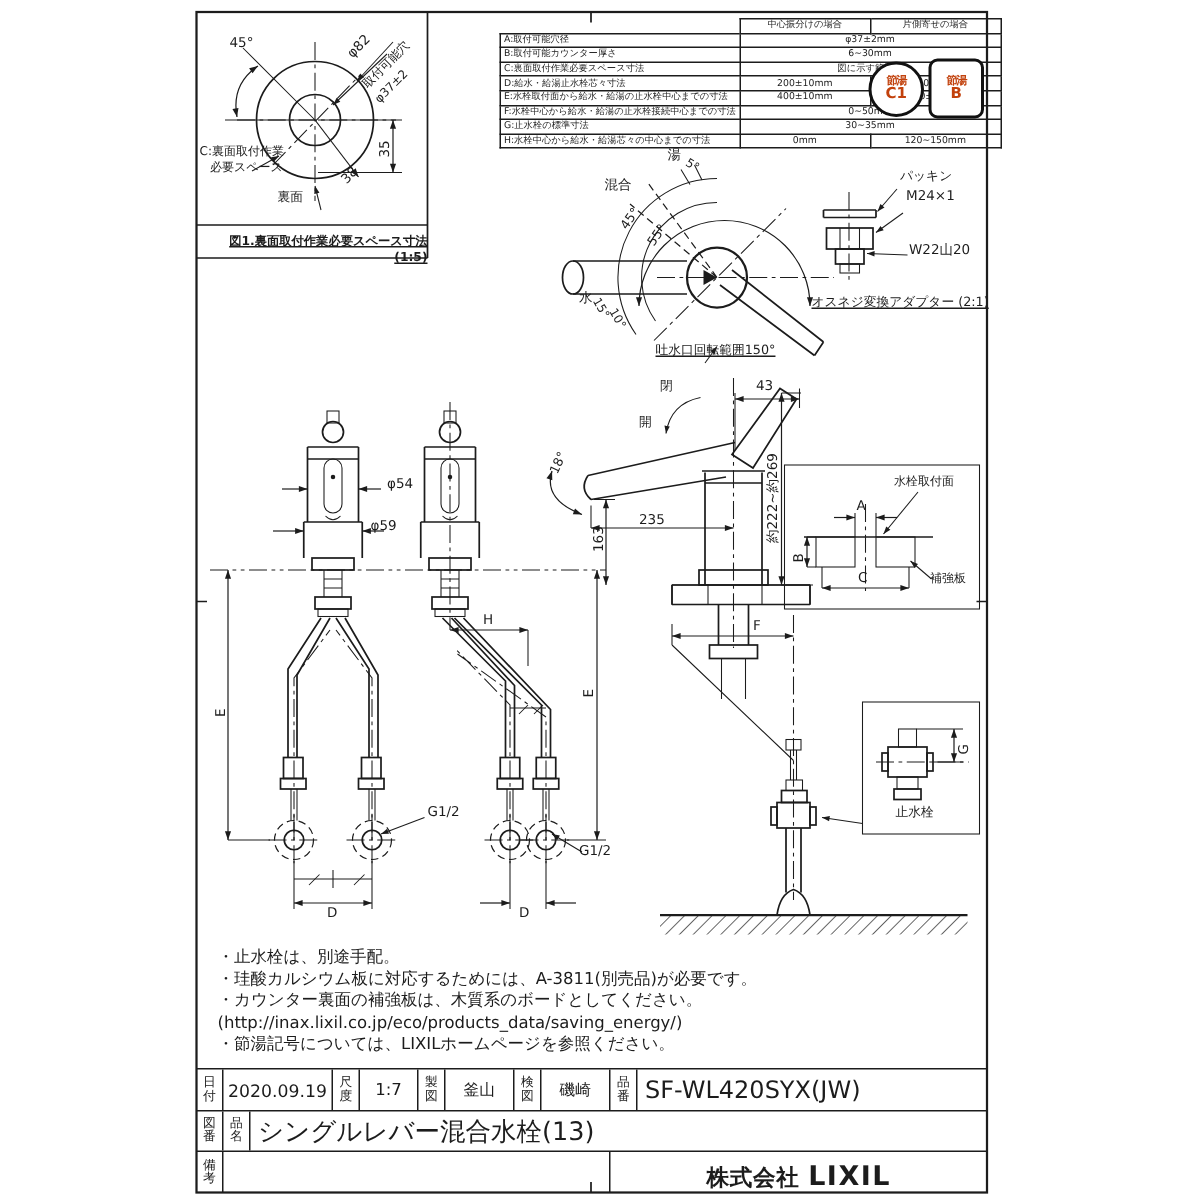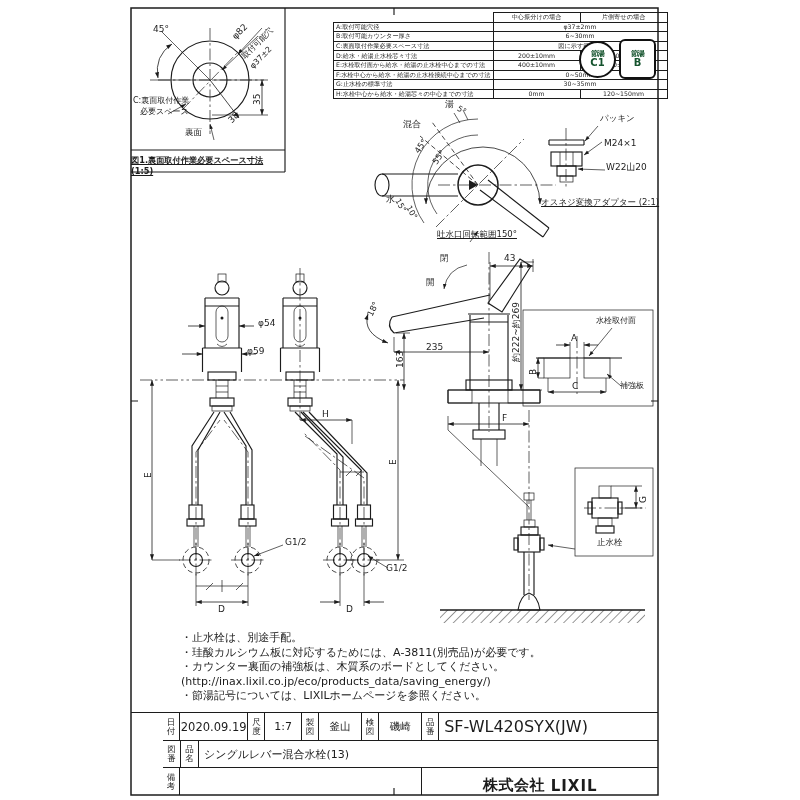--- a/index.html
+++ b/index.html
@@ -4,47 +4,47 @@
 <style>
   html,body{margin:0;padding:0;background:#fff;width:800px;height:800px;overflow:hidden;
     font-family:"DejaVu Sans","Liberation Sans",sans-serif;color:#1c1c1c;}
   #sheet{position:relative;width:800px;height:800px;background:#fff;}
   svg{position:absolute;left:0;top:0;}
   .lb{position:absolute;color:#1c1c1c;font-size:9px;line-height:1.15;white-space:nowrap;transform-origin:0 0;}
   .fs8{font-size:8px}.fs85{font-size:8.5px}
   .r-45{transform:rotate(-45deg)}.r-90{transform:rotate(-90deg)}.r-55{transform:rotate(-55deg)}
   .r-65{transform:rotate(-65deg)}.r30{transform:rotate(30deg)}.r60{transform:rotate(60deg)}
   .ul{text-decoration:underline;}
-  .caption{position:absolute;text-align:left;font-size:8.2px;font-weight:bold;text-decoration:underline;}
+  .caption{position:absolute;text-align:right;font-size:8.2px;font-weight:bold;text-decoration:underline;}
   
   #spec{position:absolute;left:333px;top:12px;border-collapse:collapse;table-layout:fixed;}
   #spec td{border:1px solid #1c1c1c;font-size:6.2px;line-height:1;height:8.6px;padding:0 2px;
     white-space:nowrap;overflow:hidden;}
   #spec td.val{text-align:center;}
   #spec td.nob{border:none;}
   
   .badge{position:absolute;display:flex;flex-direction:column;align-items:center;justify-content:center;
-    color:#14532d;font-weight:bold;background:#fff;}
+    color:#c2410c;font-weight:bold;background:#fff;}
   #badge-c1{left:579px;top:41px;width:33px;height:33px;border:2.5px solid #111;border-radius:50%;}
   #badge-b{left:619px;top:39px;width:33px;height:36px;border:2.5px solid #111;border-radius:6px;}
   .badge .t{font-size:7.5px;line-height:1.1;letter-spacing:-1px;}
   .badge .b{font-size:10px;line-height:1.05;}
   
   #notes{position:absolute;left:145px;top:631px;}
-  #notes div{font-size:11px;line-height:14.6px;margin-left:36px;}
+  #notes div{font-size:11px;line-height:14.6px;}
   
   #tblock{position:absolute;left:131px;top:712px;width:527px;height:83px;border-top:1.3px solid #1c1c1c;box-sizing:border-box;}
-  .tbrow{display:flex;box-sizing:border-box;border-bottom:1px solid #1c1c1c;margin-left:32px;}
+  .tbrow{display:flex;box-sizing:border-box;border-bottom:1px solid #1c1c1c;}
   .tbrow:last-child{border-bottom:none;}
   .cell{border-right:1px solid #1c1c1c;box-sizing:border-box;display:flex;align-items:center;justify-content:center;overflow:hidden;}
   .cell.last{border-right:none;}
   .cell.left{justify-content:flex-start;padding-left:5px;}
   .vlabel{font-size:8.5px;line-height:9px;width:9px;word-break:break-all;text-align:center;}
   .company{font-weight:bold;font-size:15px;letter-spacing:0.5px;align-items:flex-end;}
-  .company .lx{font-size:15px;font-weight:900;letter-spacing:1px;}
+  .company .lx{font-size:18px;font-weight:900;letter-spacing:1px;}
 </style>
 </head>
 <body>
 
 <div id="sheet">
 
 <svg width="800" height="800" viewBox="0 0 800 800">
   <defs>
     <marker id="ar" viewBox="0 0 10 10" refX="9.5" refY="5" markerWidth="8" markerHeight="8" orient="auto-start-reverse">
       <path d="M0.5 1.8 L9.5 5 L0.5 8.2 Z" fill="#1c1c1c"></path>
@@ -377,21 +377,21 @@
 <div class="lb r30 fs8" style="left:460px;top:104px">5°</div>
 <div class="lb" style="left:403px;top:119px">混合</div>
 <div class="lb r-55 fs85" style="left:413px;top:150px">45°</div>
 <div class="lb r-55 fs85" style="left:431px;top:161px">55°</div>
 <div class="lb" style="left:386px;top:194px">水</div>
 <div class="lb r60 fs8" style="left:401px;top:197px">15°</div>
 <div class="lb r60 fs8" style="left:412px;top:204px">10°</div>
 <div class="lb ul fs85" style="left:437px;top:230px">吐水口回転範囲150°</div>
 
 <div class="lb fs85" style="left:600px;top:114px">パッキン</div>
-<div class="lb" style="left:604px;top:138px">M24×1</div>
+<div class="lb" style="left:604px;top:126px">M24×1</div>
 <div class="lb" style="left:606px;top:162px">W22山20</div>
 <div class="lb ul fs85" style="left:541px;top:198px">オスネジ変換アダプター (2:1)</div>
 
 <div class="lb" style="left:504px;top:253px">43</div>
 <div class="lb fs85" style="left:440px;top:254px">閉</div>
 <div class="lb fs85" style="left:426px;top:278px">開</div>
 <div class="lb r-65 fs85" style="left:366px;top:314px">18°</div>
 <div class="lb r-90" style="left:395px;top:368px">163</div>
 <div class="lb" style="left:426px;top:342px">235</div>
 <div class="lb r-90" style="left:511px;top:362px">約222~約269</div>
@@ -447,21 +447,21 @@
     </div>
     <div class="cell left last" style="width:233px;font-size:16px">SF-WL420SYX(JW)</div>
   </div>
   <div class="tbrow" style="height:27px">
     <div class="cell" style="width:18px">
       <span class="vlabel">図番</span>
     </div>
     <div class="cell" style="width:18px">
       <span class="vlabel">品名</span>
     </div>
-    <div class="cell left last" style="width:233px;font-size:11px">シングルレバー混合水栓(13)</div>
+    <div class="cell left last" style="width:233px;font-size:17px">シングルレバー混合水栓(13)</div>
   </div>
   <div class="tbrow" style="height:27px;border-bottom:none">
     <div class="cell" style="width:18px">
       <span class="vlabel">備考</span>
     </div>
     <div class="cell left" style="width:258px"></div>
     <div class="cell last company" style="width:251px">
       <span>株式会社</span>&nbsp;<span class="lx">LIXIL</span>
     </div>
   </div>

